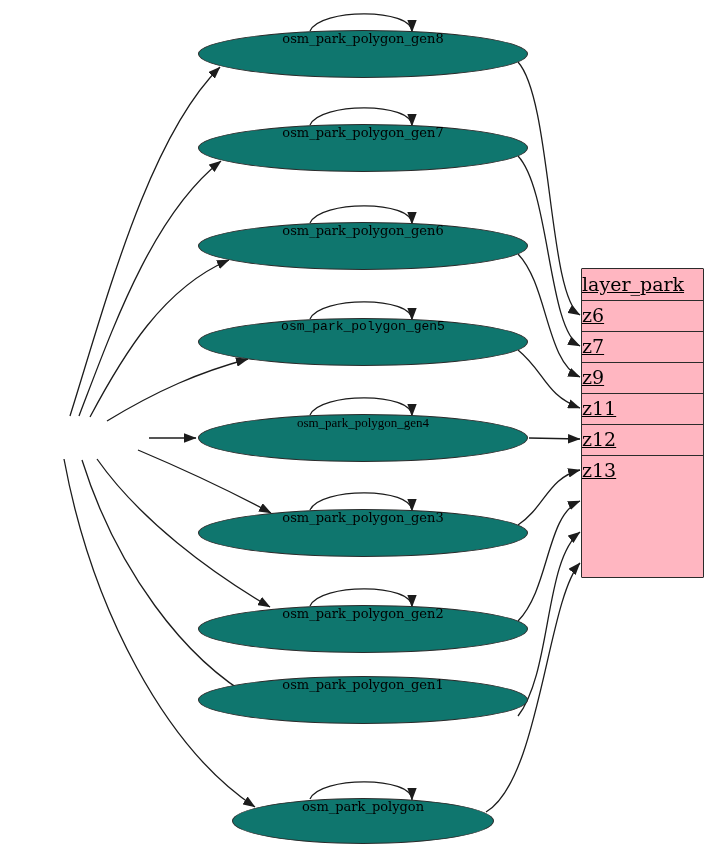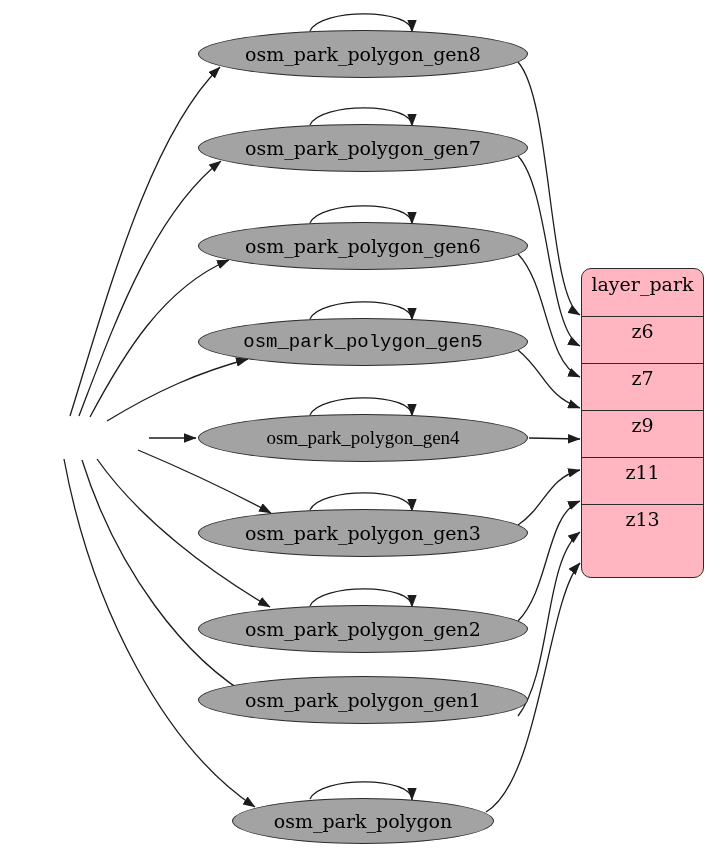--- a/index.html
+++ b/index.html
@@ -5,31 +5,31 @@
   html,body{margin:0;padding:0;background:#ffffff;}
   .canvas{
     position:relative;width:707px;height:851px;overflow:hidden;
     font-family:"DejaVu Serif", "Liberation Serif", serif;
     color:#000;background:#ffffff;
   }
   #edge-layer{position:absolute;left:0;top:0;}
   .edge{fill:none;stroke:#1c1c1c;stroke-width:1.3px;}
   .node{
     position:absolute;box-sizing:border-box;
-    background:#a3a3a3;border:1.4px solid #2b2b2b;border-radius:50%;
-    display:flex;align-items:center;justify-content:center;
-    font-size:19px;white-space:nowrap;
+    background:#0f766e;border:1.4px solid #2b2b2b;border-radius:50%;
+    display:flex;align-items:flex-start;justify-content:center;
+    font-size:13px;white-space:nowrap;
   }
   .record{
     position:absolute;box-sizing:border-box;
-    background:#ffb6c1;border:1.6px solid #2b2b2b;border-radius:10px;
-    overflow:hidden;text-align:center;font-size:19px;
+    background:#ffb6c1;border:1.6px solid #2b2b2b;border-radius:1px;
+    overflow:hidden;font-size:19px;text-decoration:underline;
   }
   .record-title{height:31px;line-height:30px;box-sizing:border-box;}
-  .record-row{height:31px;line-height:29px;border-top:1.3px solid #2b2b2b;box-sizing:border-box;margin-top:16px;}
+  .record-row{height:31px;line-height:29px;border-top:1.3px solid #2b2b2b;box-sizing:border-box;}
 </style>
 </head>
 <body>
 
 <div class="canvas">
   <svg id="edge-layer" width="707" height="851" viewBox="0 0 707 851">
     <defs>
       <marker id="arrowhead" viewBox="0 0 12 9" refX="11.5" refY="4.5" markerWidth="12.5" markerHeight="9.5" markerUnits="userSpaceOnUse" orient="auto">
         <path d="M0,0 L12,4.5 L0,9 Z" fill="#1c1c1c"></path>
       </marker>
@@ -90,15 +90,16 @@
   <div class="node" style="left: 232px; top: 798px; width: 262px; height: 46px;">
     <span>osm_park_polygon</span>
   </div>
 
   <div class="record" id="record-layer-park" style="left: 581px; top: 268px; width: 123px; height: 310px;">
     <div class="record-title">layer_park</div>
     <div class="record-row">z6</div>
     <div class="record-row">z7</div>
     <div class="record-row">z9</div>
     <div class="record-row">z11</div>
+    <div class="record-row">z12</div>
     <div class="record-row">z13</div>
   </div>
 </div>
 
 </body></html>

